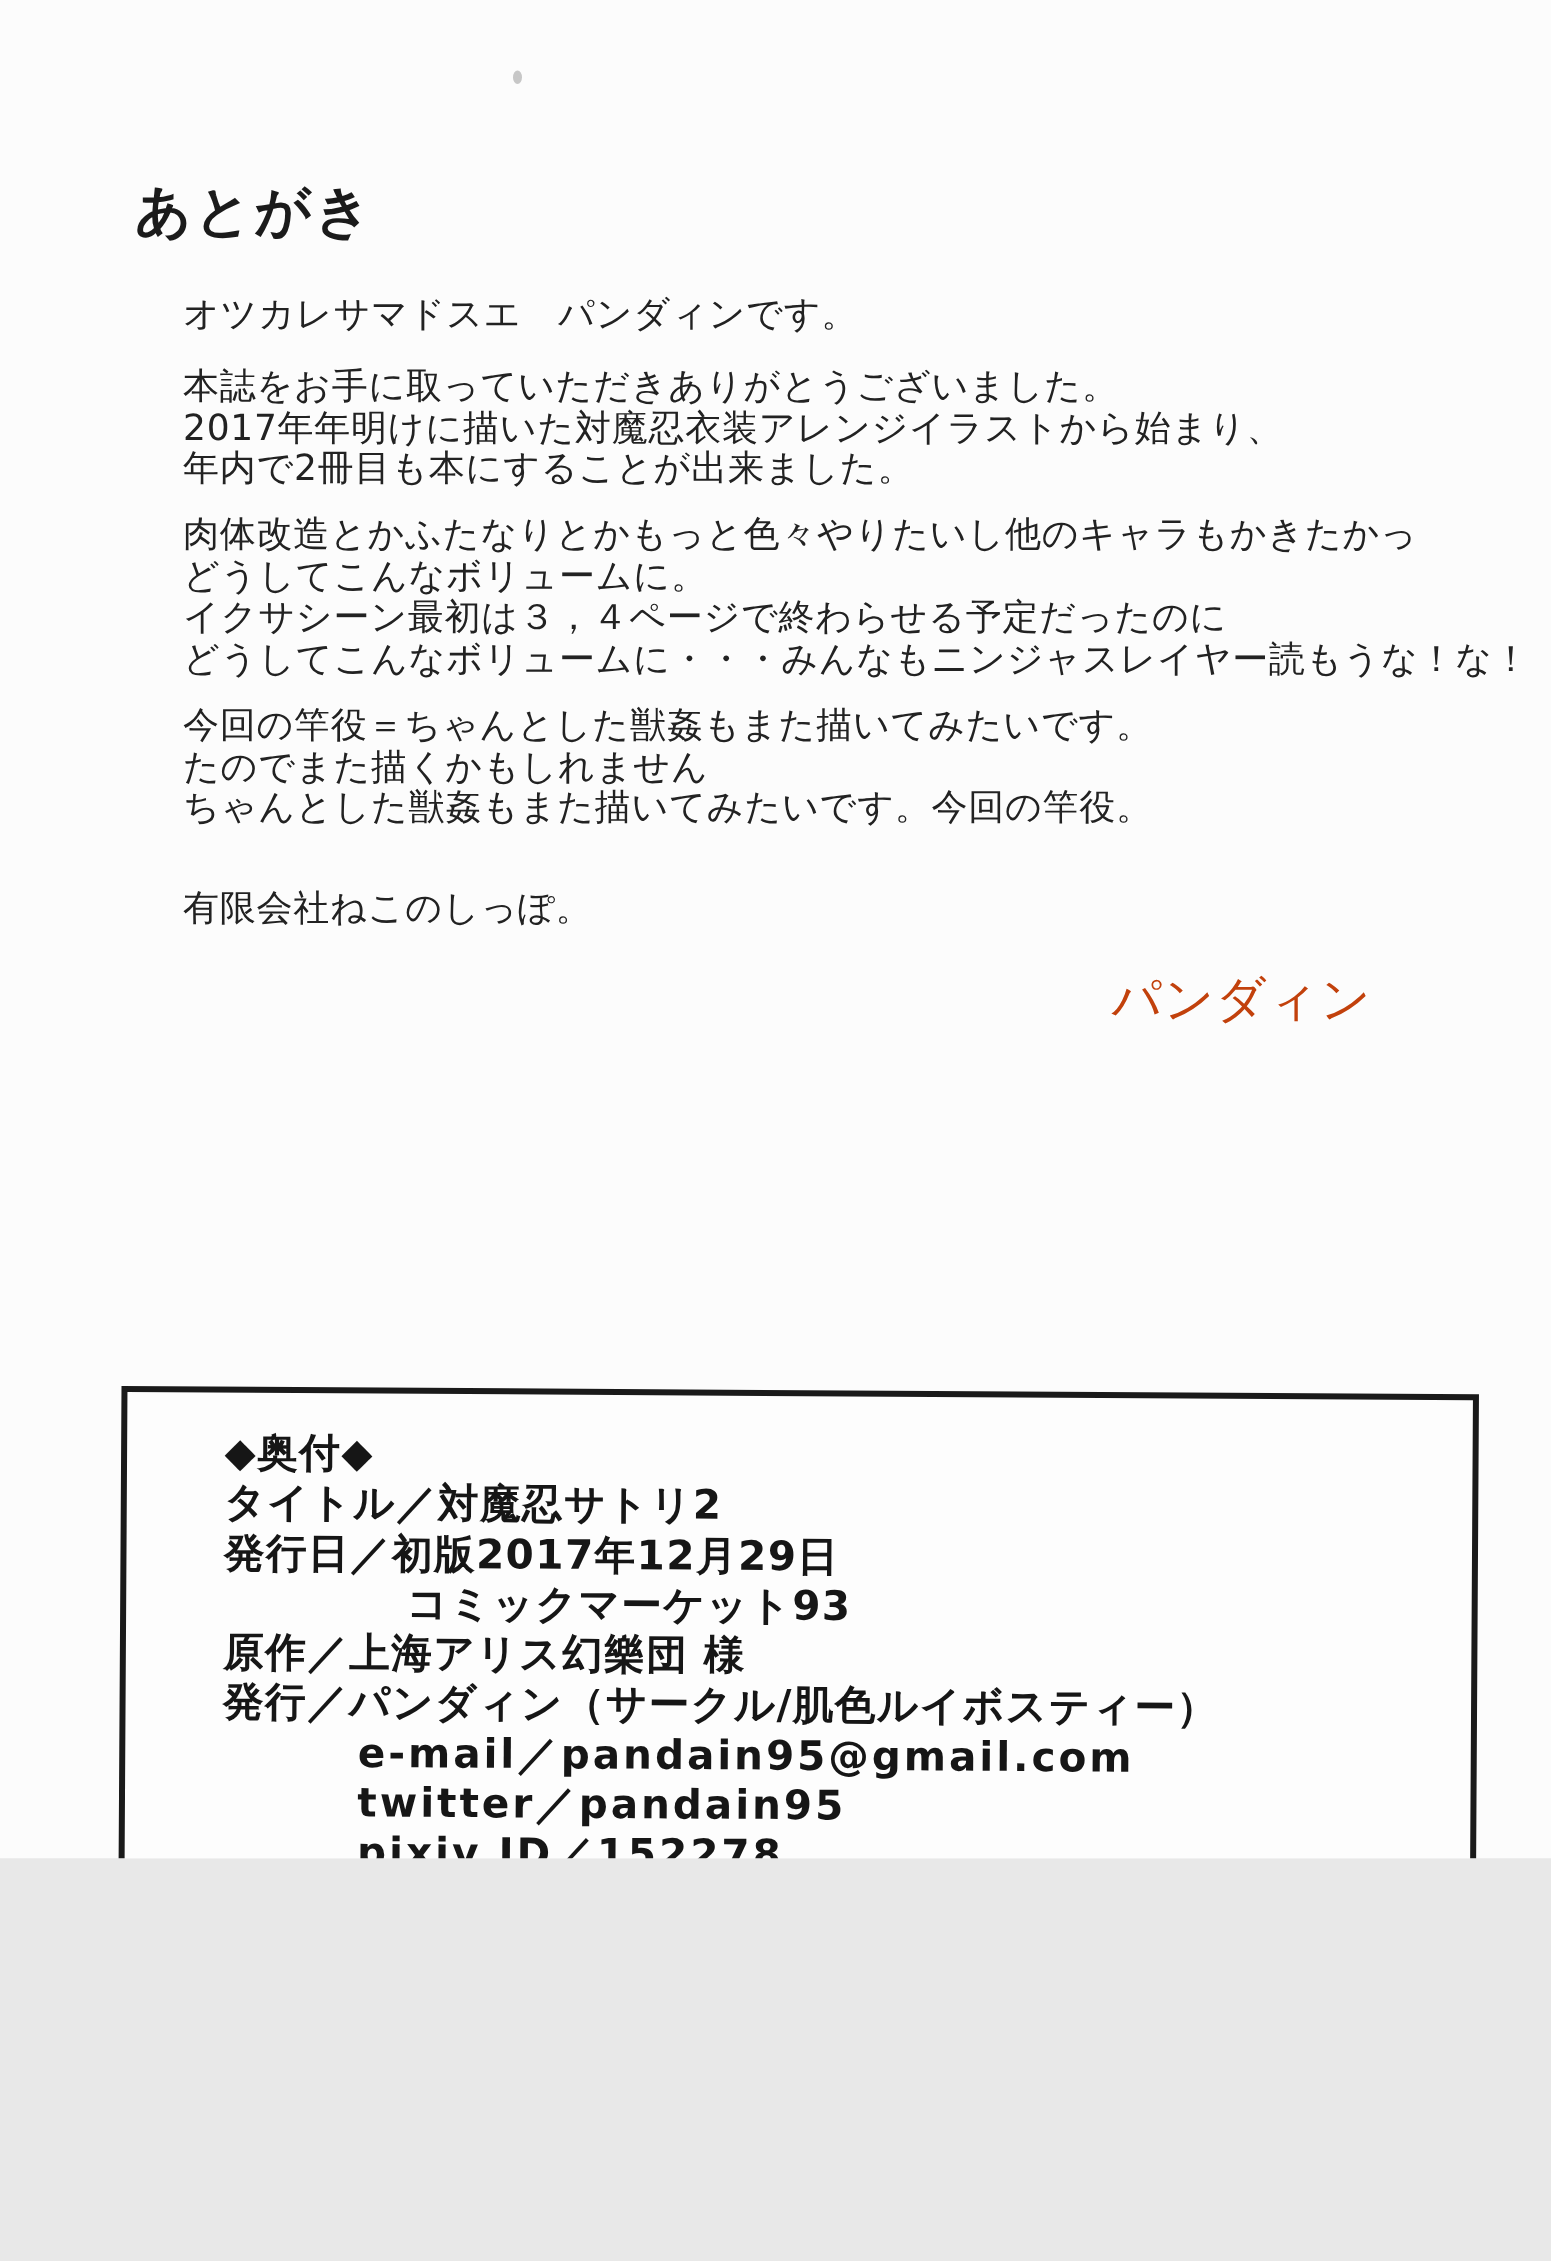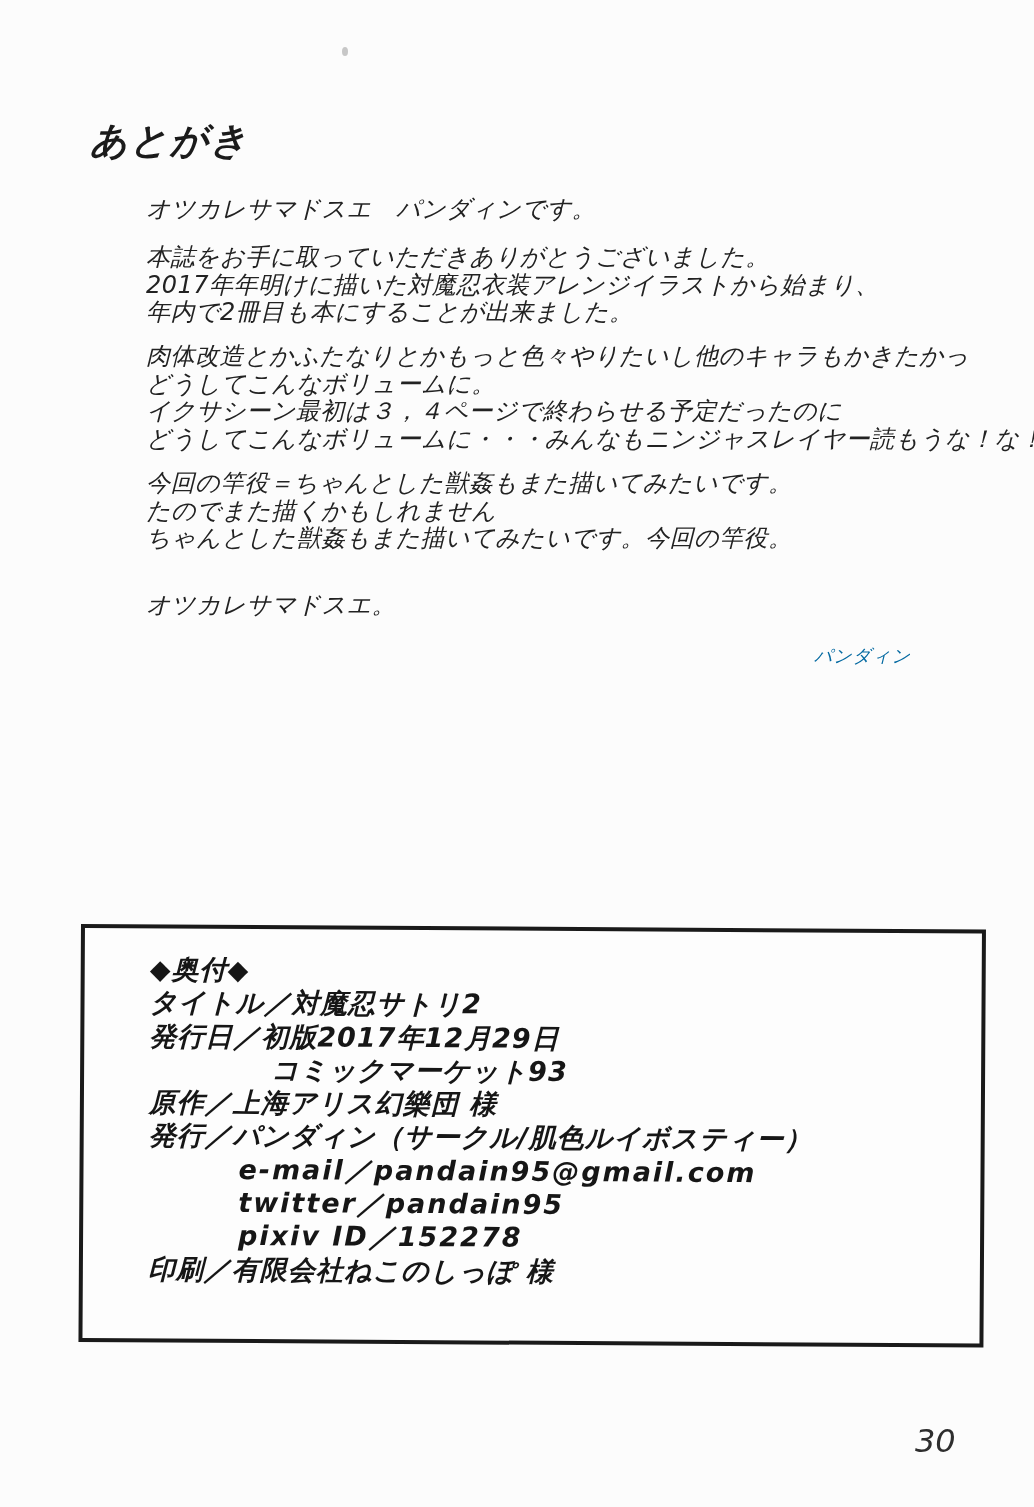--- a/index.html
+++ b/index.html
@@ -3,27 +3,26 @@
 <meta charset="utf-8">
 <style>
   html, body {
     margin: 0;
     padding: 0;
     background: #e8e8e8;
   }
   .page {
     position: relative;
     width: 1034px;
-    height: 1507px;
+    height: 1239px;
     margin: 0 auto;
     background: #fcfcfc;
     overflow: hidden;
     font-family: "DejaVu Sans", "Liberation Sans", sans-serif;
     color: #1f1f1f;
-    font-style: italic;
   }
   .speck {
     position: absolute;
     left: 342px;
     top: 47px;
     width: 6px;
     height: 9px;
     border-radius: 50%;
     background: #9a9a9a;
     opacity: 0.55;
@@ -42,34 +41,34 @@
   .para {
     position: absolute;
     left: 122px;
     margin: 0;
     font-size: 24px;
     font-weight: 500;
     line-height: 27.5px;
     letter-spacing: 0.5px;
     color: #222;
   }
-  .para .line { white-space: pre; margin-left: 24px; }
+  .para .line { white-space: pre; }
   .p1 { top: 196px; }
   .p2 { top: 244px; }
   .p3 { top: 343px; }
   .p4 { top: 470px; }
   .p5 { top: 592px; }
   .signature {
     position: absolute;
-    left: 814px;
+    left: 741px;
     top: 644px;
-    font-size: 18px;
+    font-size: 33px;
     font-weight: 500;
     letter-spacing: 1px;
-    color: #0369a1;
+    color: #c2410c;
     white-space: pre;
   }
   .colophon {
     position: absolute;
     left: 81px;
     top: 924px;
     width: 832px;
     height: 386px;
     border: 4px solid #1a1a1a;
     background: #fdfdfd;
@@ -123,21 +122,21 @@
     <div class="line">どうしてこんなボリュームに・・・みんなもニンジャスレイヤー読もうな！な！</div>
   </div>
 
   <div class="para p4">
     <div class="line">今回の竿役＝ちゃんとした獣姦もまた描いてみたいです。</div>
     <div class="line">たのでまた描くかもしれません</div>
     <div class="line">ちゃんとした獣姦もまた描いてみたいです。今回の竿役。</div>
   </div>
 
   <div class="para p5">
-    <div class="line">オツカレサマドスエ。</div>
+    <div class="line">有限会社ねこのしっぽ。</div>
   </div>
 
   <div class="signature">パンダィン</div>
 
   <div class="colophon">
     <div class="cline">◆奥付◆</div>
     <div class="cline">タイトル／対魔忍サトリ2</div>
     <div class="cline">発行日／初版2017年12月29日</div>
     <div class="cline ind-big">コミックマーケット93</div>
     <div class="cline">原作／上海アリス幻樂団 様</div>

